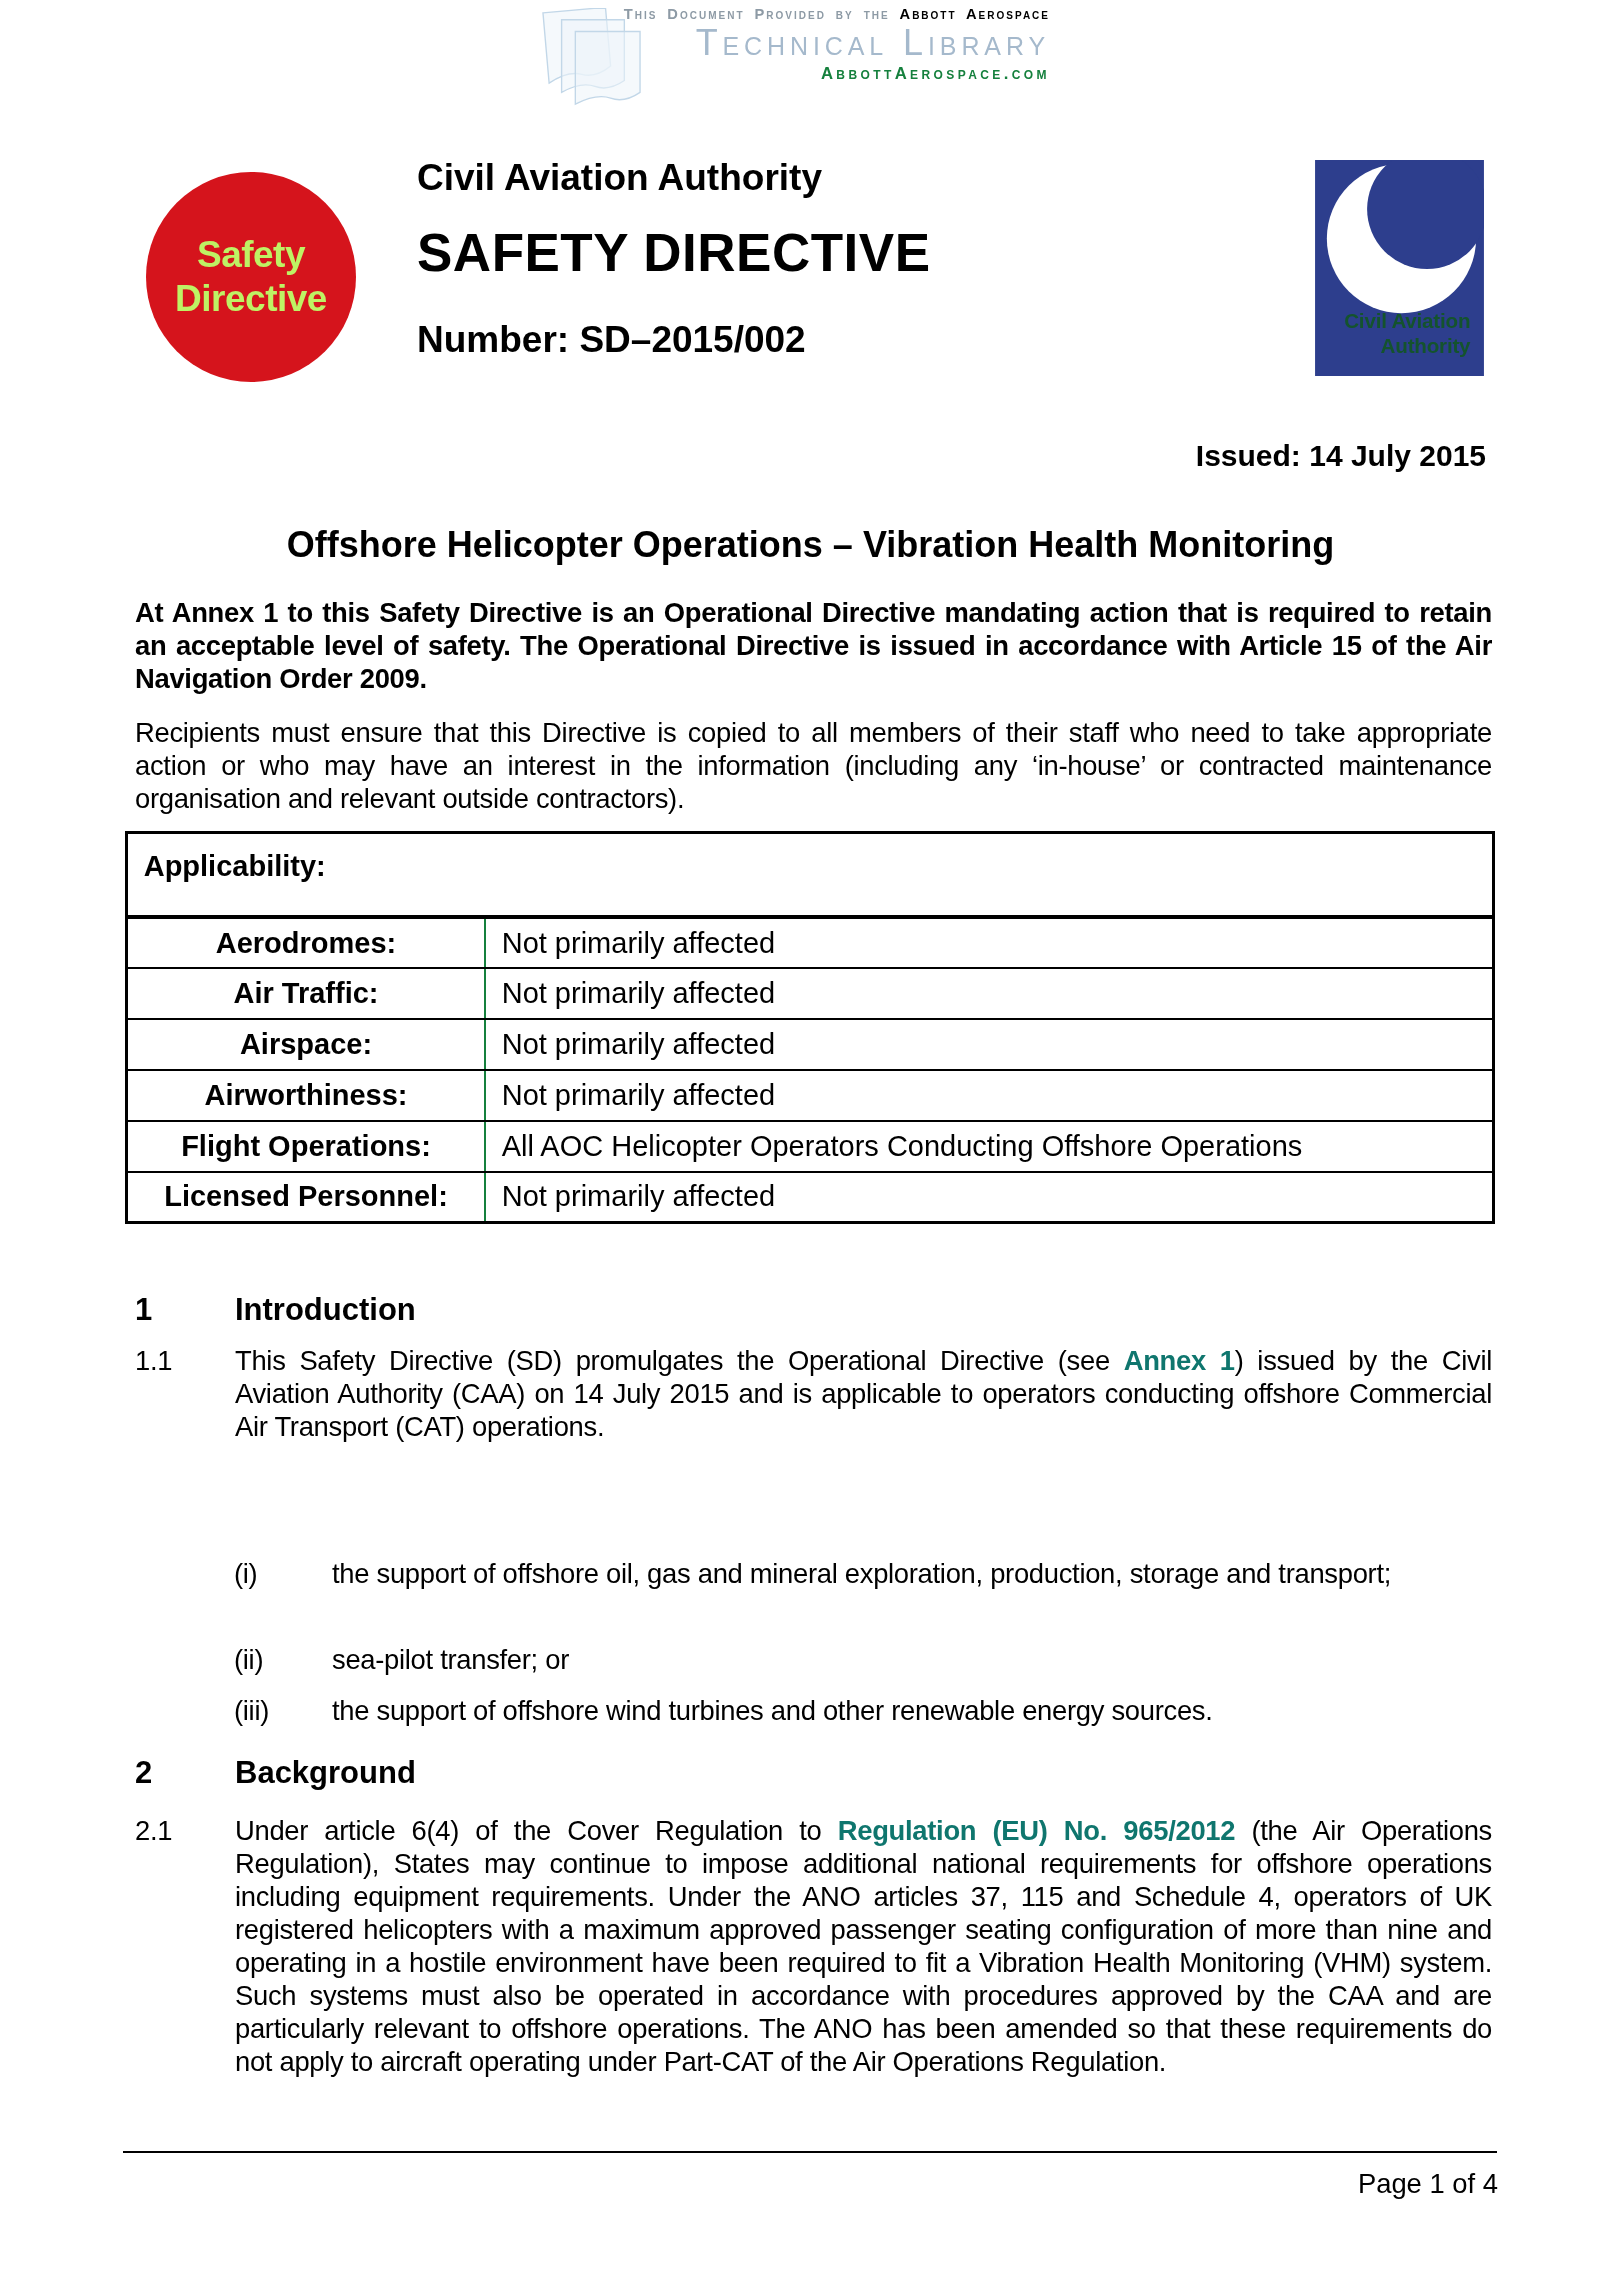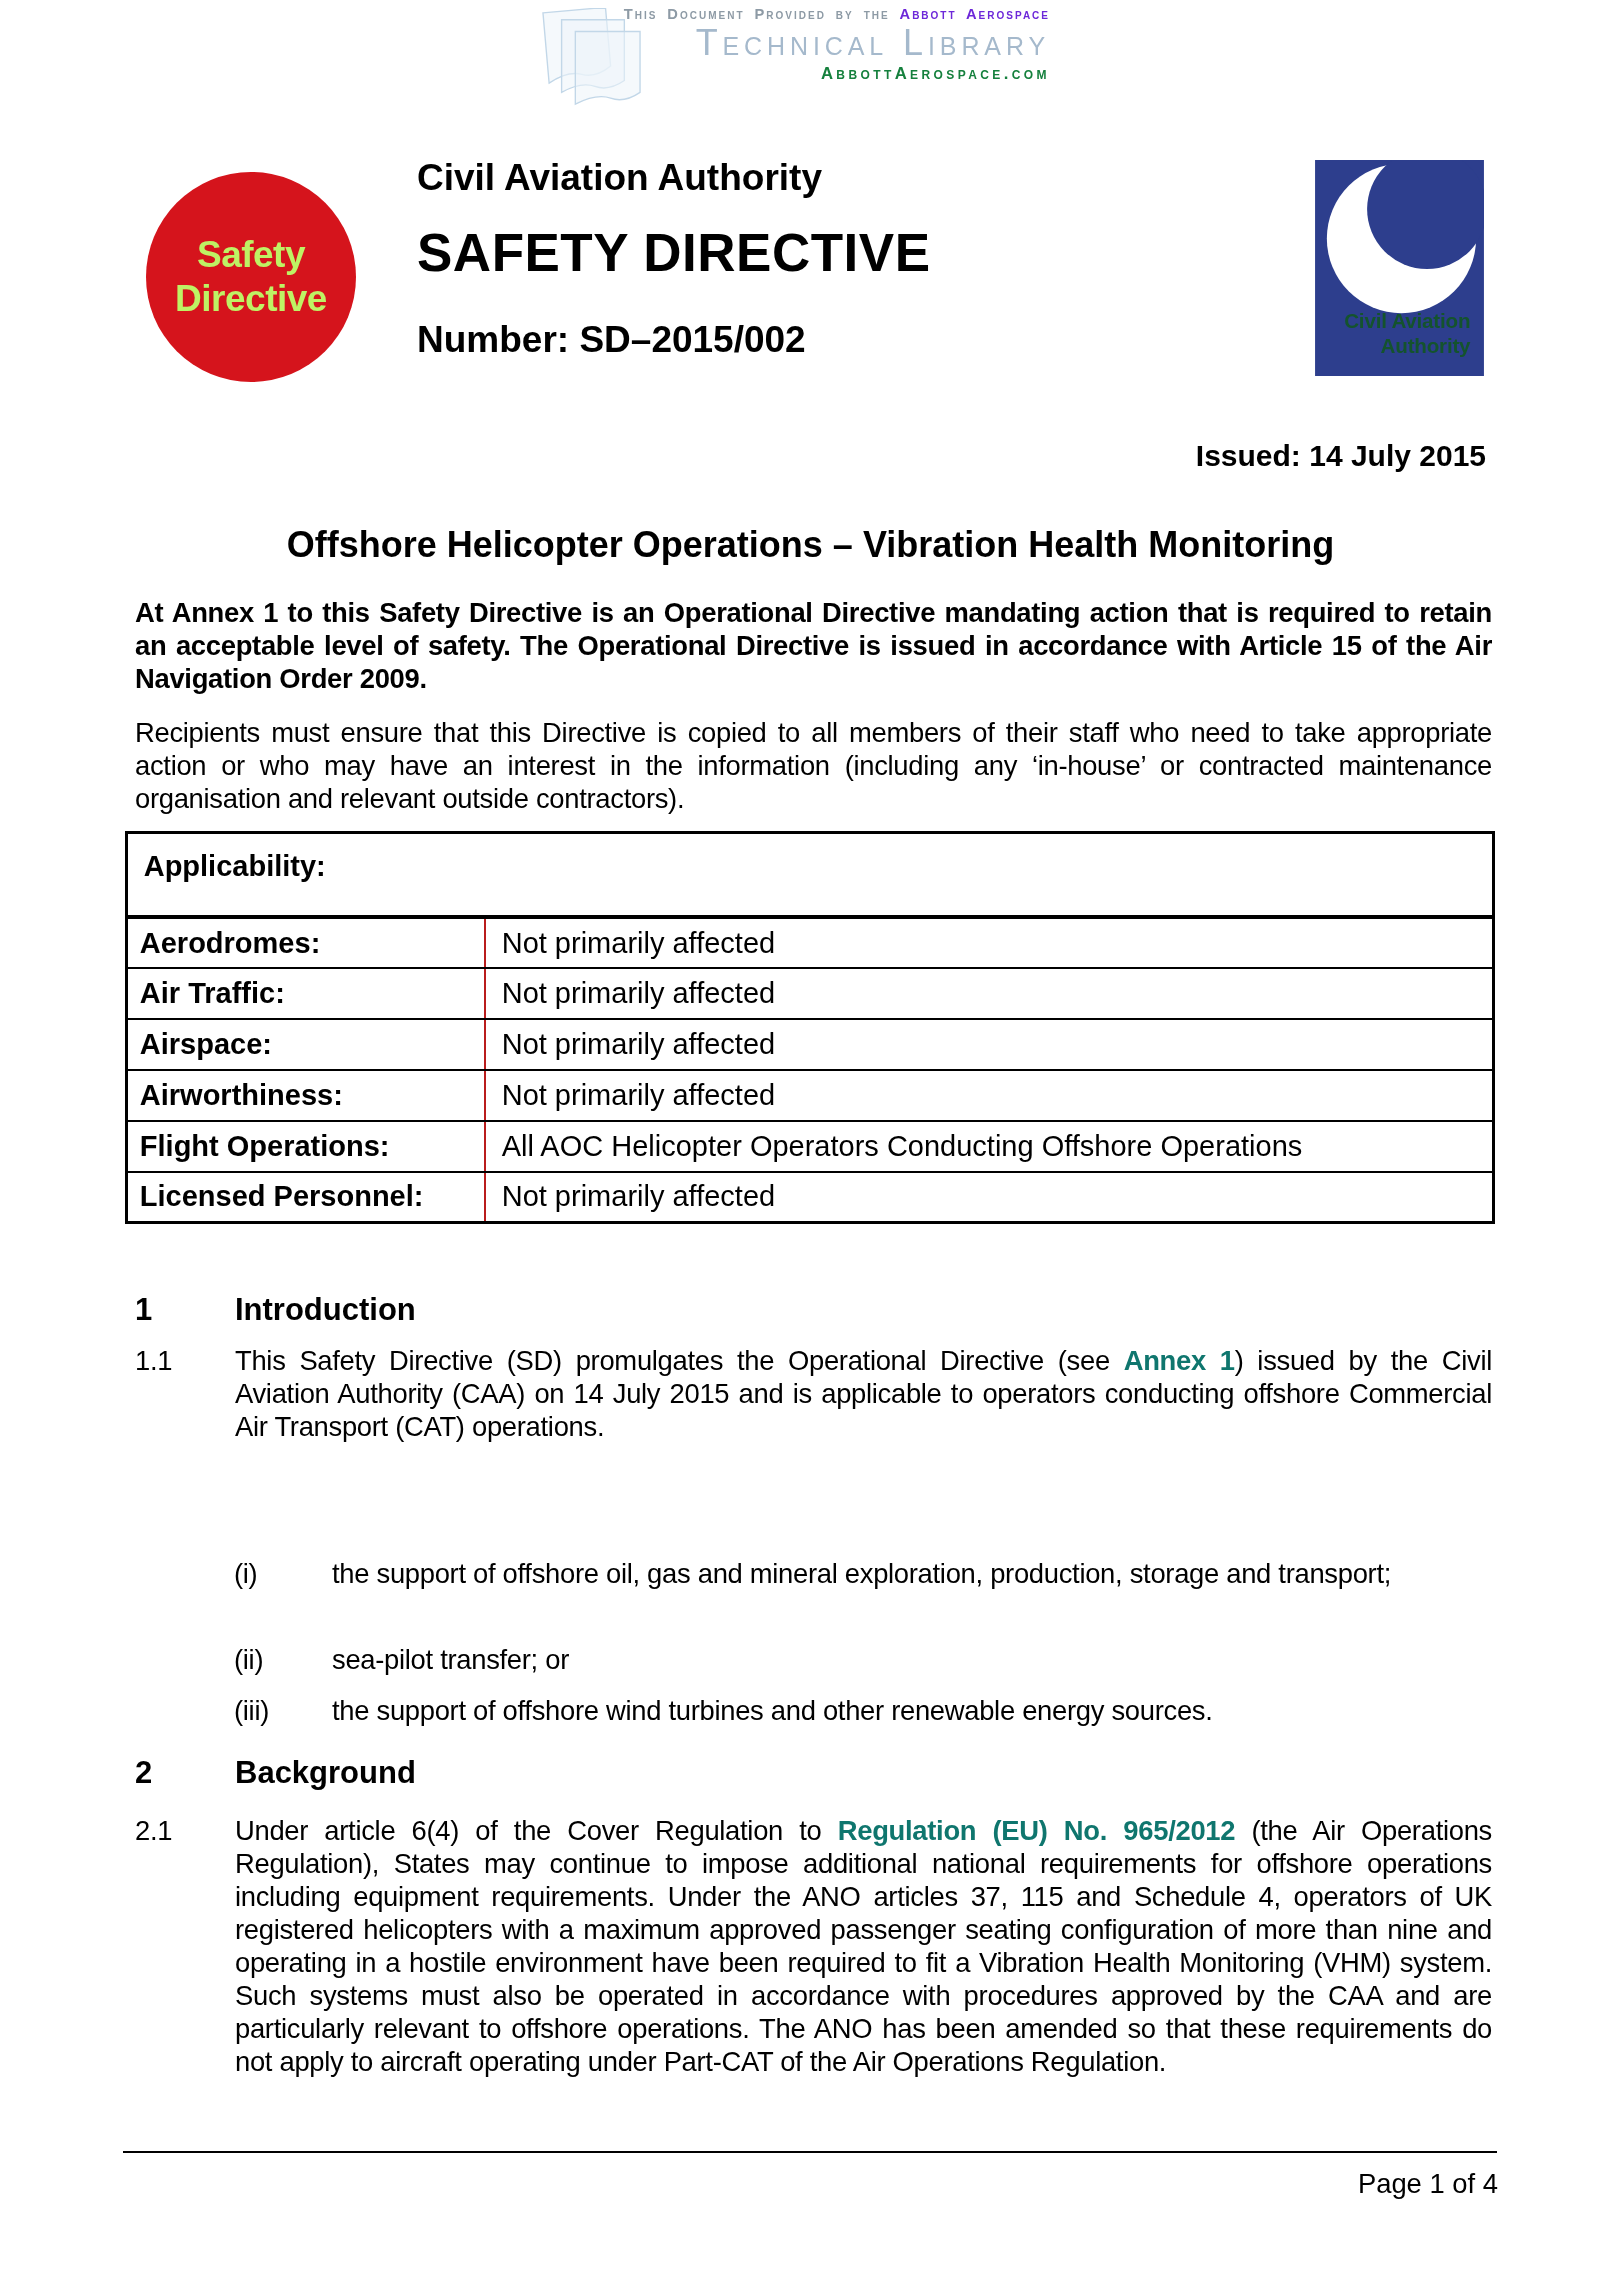--- a/index.html
+++ b/index.html
@@ -12,21 +12,21 @@
     color:#000;
     overflow:hidden;
   }
 
   
   .banner {
     position:absolute; top:5.9px; left:470px; width:580px;
     text-align:right; z-index:2; line-height:1.1;
   }
   .banner-line1 { font-size:14.7px; letter-spacing:2px; font-variant:small-caps; font-weight:600; color:#8d9aa5; word-spacing:3.9px; }
-  .banner-brand { color:#6d28d9; margin-left:9.8px; }
+  .banner-brand { color:#000000; margin-left:9.8px; }
   .banner-line2 { font-size:36px; letter-spacing:4.9px; font-variant:small-caps; color:#a5b9cc; margin-top:1px; }
   .banner-line3 { font-size:16.7px; letter-spacing:3.4px; font-variant:small-caps; font-weight:600; color:#15803d; margin-top:2px; }
   .doc-stack { position:absolute; left:534px; top:7.8px; z-index:1; }
 
   
   .badge {
     position:absolute; left:146px; top:172px; width:210px; height:210px;
     background:#d5141c; border-radius:50%;
     display:flex; flex-direction:column; align-items:center; justify-content:center;
     color:#bef264; font-weight:bold; font-size:37px; line-height:44px;
@@ -53,21 +53,21 @@
   .recipients { position:absolute; left:135px; top:716px; width:1357px; }
 
   
   .tbl {
     position:absolute; left:125px; top:831px; width:1370px;
     border:3.9px solid #000; font-size:29px;
   }
   .tbl-header { padding:14.7px 15.7px 31px 15.7px; font-weight:bold; border-bottom:4.9px solid #000; line-height:35px; }
   .tbl-row { display:grid; grid-template-columns:358px 1fr; }
   .tbl-row + .tbl-row { border-top:2px solid #000; }
-  .cell-label { padding:6.9px 11.8px; font-weight:bold; border-right:2px solid #b91c1c; line-height:35px; }
+  .cell-label { padding:6.9px 11.8px; font-weight:bold; border-right:2px solid #15803d; line-height:35px;text-align:center; }
   .cell-value { padding:6.9px 15.7px; line-height:35px; }
 
   
   .sec { position:absolute; left:135px; width:1357px; }
   .sec-num { position:absolute; left:0; top:0; }
   .sec-heading { font-size:31px; font-weight:bold; }
   .sec-heading .sec-body { font-weight:bold; }
   .sec-body { margin-left:100px; }
   .li-marker { position:absolute; left:99px; top:0; }
   .li-body { margin-left:197px; }

